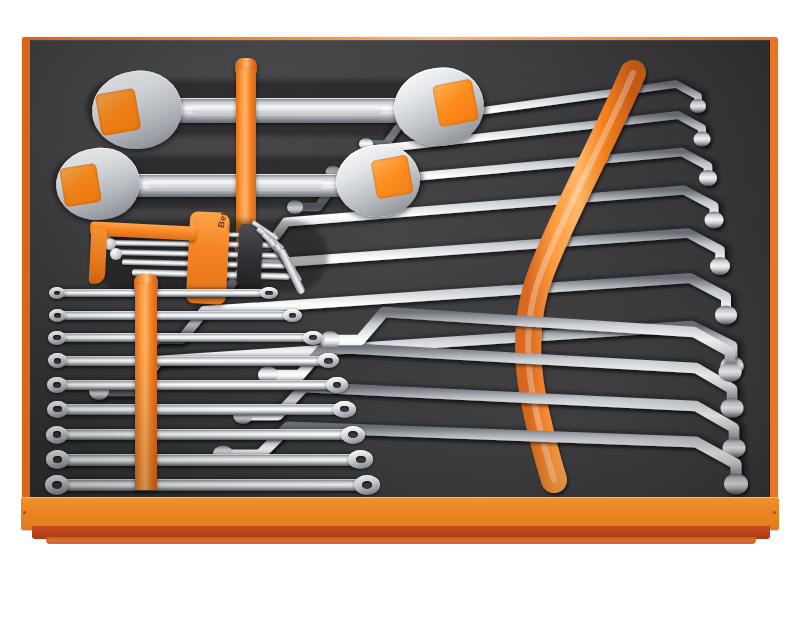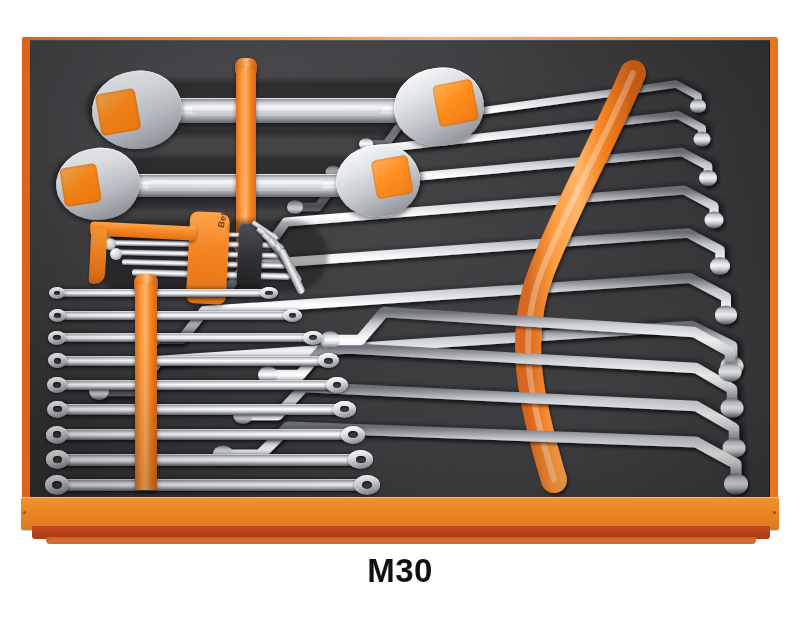--- a/index.html
+++ b/index.html
@@ -430,14 +430,13 @@
     </div>
 
     <div class="lip-top">
       <div class="lip-screw" style="left:2px;top:14px;"></div>
       <div class="lip-screw" style="left:752px;top:14px;"></div>
     </div>
     <div class="lip-band"></div>
     <div class="lip-foot"></div>
   </div>
 
-  <div class="caption">M30</div>
 </div>
 
 </body></html>

